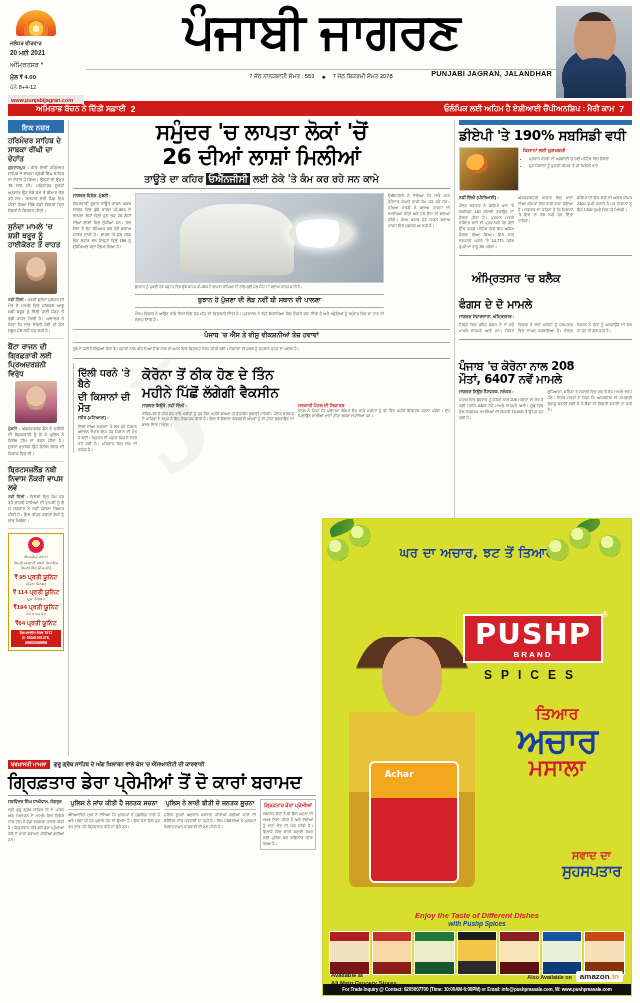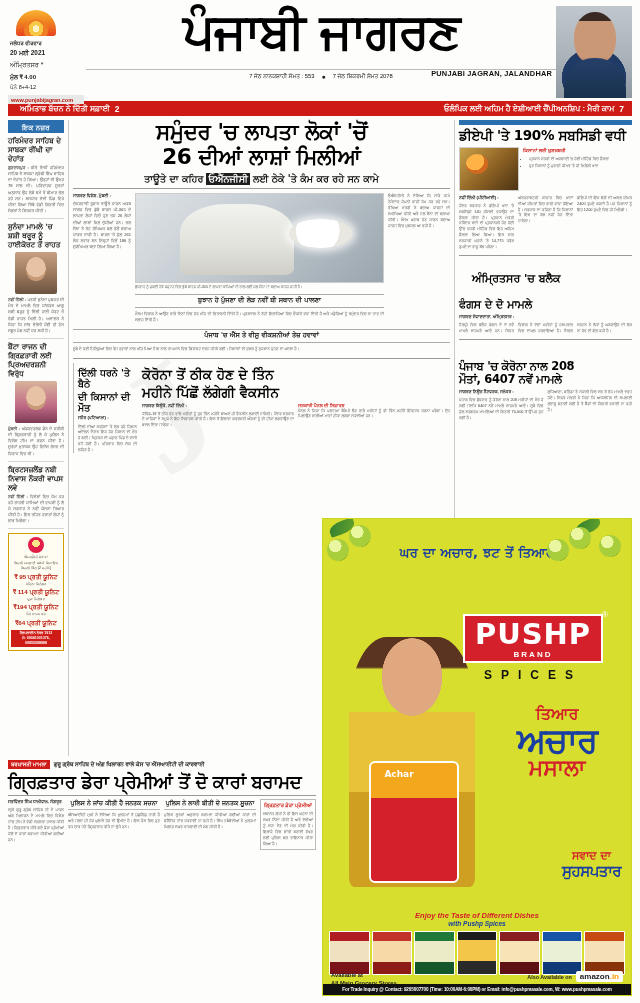--- a/index.html
+++ b/index.html
@@ -110,21 +110,21 @@
     content:"";position:absolute;left:8px;top:52px;width:62px;height:42px;border-radius:30px 30px 0 0;
     background:linear-gradient(180deg,#22406e 0%, #16304f 100%);
   }
 
   
   .ticker {
     background:#cf1b15;
     color:#fff;
     height:15px;
     display:flex; align-items:center; justify-content:space-between;
-    padding:0 8px 0 12px;
+    padding:0 8px 0 28px;
     font-size:7.8px;
     font-weight:bold;
     margin-top:1px;
     text-align:right;
   }
   .ticker .num { font-size:8.4px; margin-left:5px;}
   .ticker .left, .ticker .right{display:flex;align-items:center;}
 
   
   .body-grid {

